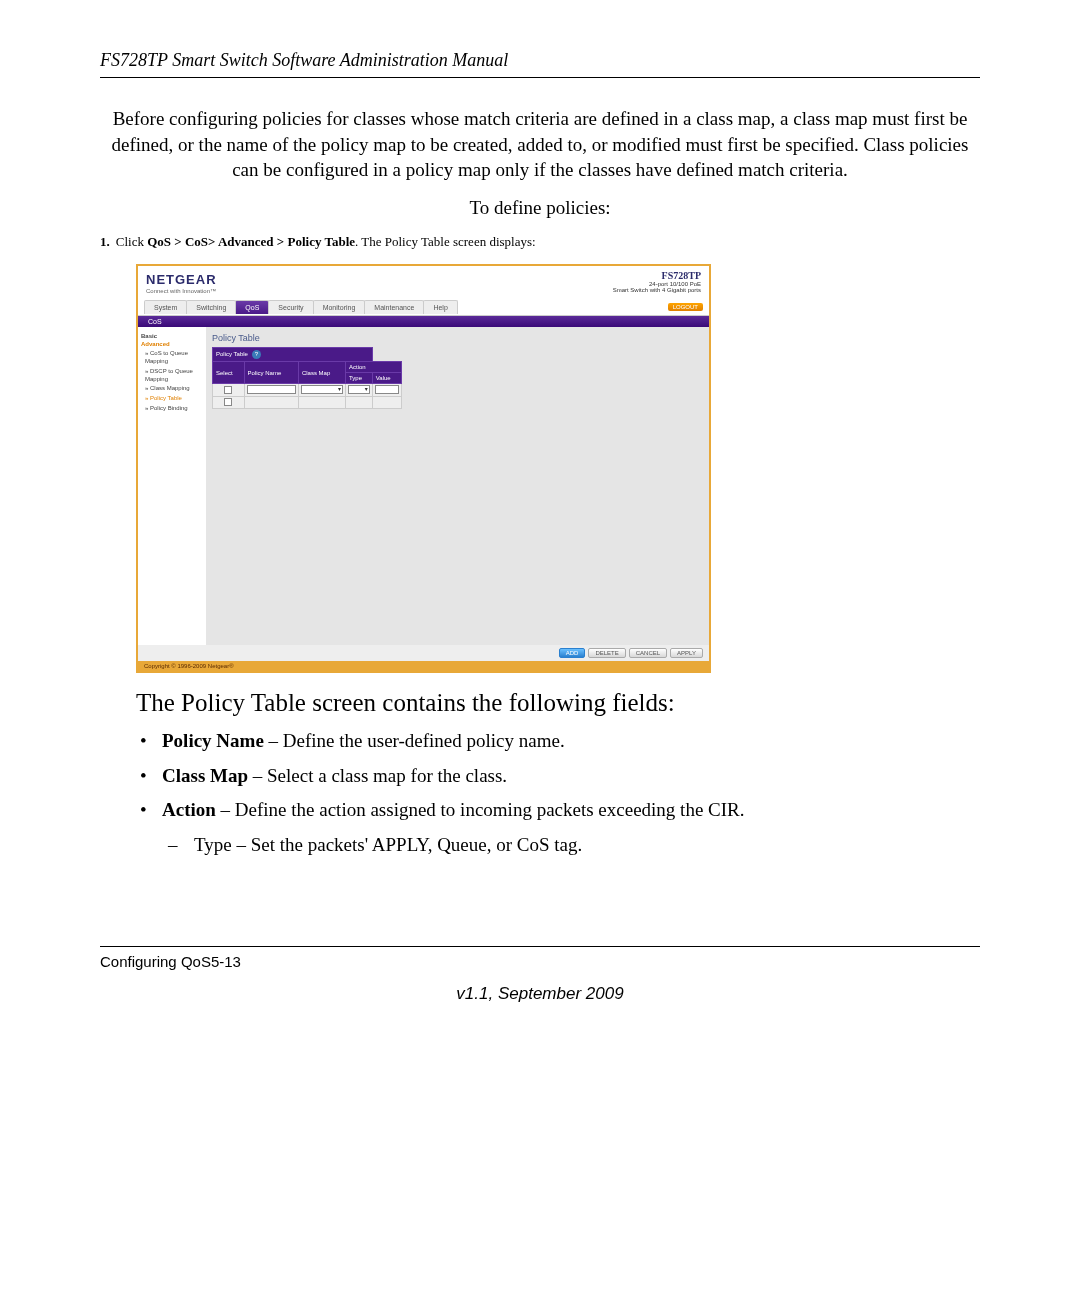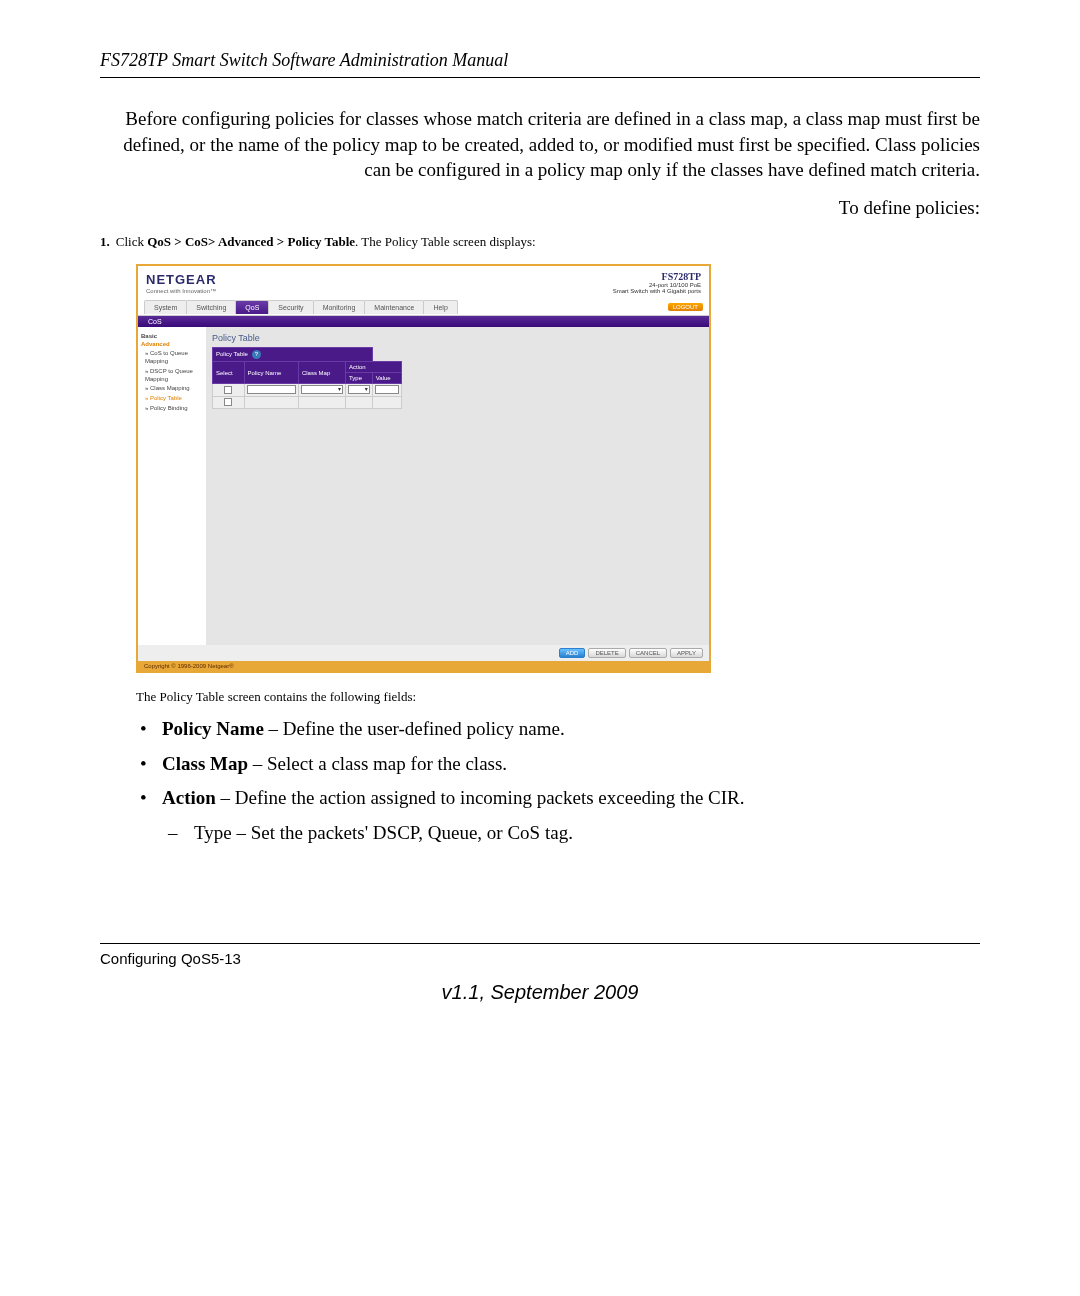--- a/index.html
+++ b/index.html
@@ -1,25 +1,25 @@
 <!DOCTYPE html>
 <html><head>
 <meta charset="utf-8">
 <style>
   * { box-sizing: border-box; }
   body { margin: 0; padding: 0; font-family: Georgia, 'Times New Roman', serif; background: #fff; }
   .page { width: 1080px; height: 1044px; margin: 0 auto; padding: 50px 100px 40px 100px; background: #fff; position: relative; }
   .header-title { font-style: italic; font-size: 18px; margin-bottom: 6px; }
   .header-rule { border-top: 1px solid #000; margin-bottom: 28px; }
-  .para { font-size: 19px; line-height: 1.35; margin-bottom: 12px; text-align: right; }
+  .para { font-size: 19px; line-height: 1.35; margin-bottom: 12px; text-align: center; }
   .step-line { font-size: 13px; line-height: 1.35; margin-bottom: 14px; }
   .step-num { font-weight: bold; margin-right: 6px; }
   .step-bold { font-weight: bold; }
   .figure-wrap { border: 2px solid #e8a838; width: 575px; margin: 0 0 16px 36px; font-family: Arial, sans-serif; }
-  .fig-topbar { background: #fff; padding: 4px 8px 4px 8px; display: flex; justify-content: space-between; align-items: flex-end; }
+  .fig-topbar { background: #fff; padding: 4px 8px 4px 8px; display: flex; justify-content: space-between; align-items: flex-start; }
   .fig-logo { color: #2b2b6b; font-weight: bold; font-size: 13px; letter-spacing: 1px; }
   .fig-logo-sub { font-size: 6px; color: #666; display: block; font-weight: normal; letter-spacing: 0; }
   .fig-model { text-align: right; font-size: 6px; color: #333; }
   .fig-model b { color: #2b2b6b; font-size: 10px; }
   .fig-nav { background: #fff; display: flex; align-items: center; padding: 0 6px; height: 18px; font-size: 7px; justify-content: space-between; border-bottom: 1px solid #ccc; }
   .fig-nav-tabs { display: flex; gap: 0; }
   .fig-nav-tab { padding: 3px 9px; color: #555; background: #eee; border: 1px solid #ccc; border-bottom: none; border-radius: 2px 2px 0 0; margin-right: -1px; }
   .fig-nav-tab.active { background: linear-gradient(#6a3aa8, #4a1a88); color: #fff; }
   .fig-logout { background: linear-gradient(#ffa500, #e08000); color: #fff; font-size: 6px; padding: 1px 5px; border-radius: 2px; }
   .fig-subnav { background: linear-gradient(#5a2a98, #3a0a78); color: #fff; font-size: 7px; padding: 2px 10px; }
@@ -38,31 +38,31 @@
   .fig-chk { width: 8px; height: 8px; background: #fff; border: 1px solid #888; display: inline-block; }
   .fig-sel { width: 100%; height: 9px; background: #fff; border: 1px solid #888; display: inline-block; position: relative; }
   .fig-sel::after { content: '▾'; position: absolute; right: 1px; top: -1px; font-size: 6px; color: #333; }
   .fig-inp { width: 100%; height: 9px; background: #fff; border: 1px solid #888; display: inline-block; }
   .fig-help { display:inline-block; width:9px; height:9px; background:#3a7ab8; color:#fff; border-radius:50%; font-size:6px; text-align:center; line-height:9px; margin-left: 4px;}
   .fig-footer { background: #eee; display: flex; justify-content: flex-end; padding: 3px 6px; gap: 3px; }
   .fig-btn { background: linear-gradient(#fff, #d8d8d8); border: 1px solid #aaa; border-radius: 2px; font-size: 6px; padding: 1px 6px; color: #555; }
   .fig-btn.primary { background: linear-gradient(#6ac0ff, #2a80cf); color: #fff; border-color: #2a80cf; }
   .fig-copyright { background: #e8a838; color: #5a2a00; font-size: 6px; padding: 2px 6px; }
   .figure-caption { font-family: Arial, sans-serif; font-weight: bold; font-size: 15px; margin: 0 0 22px 36px; }
-  .fields-para { font-size: 13px; margin: 0 0 10px 36px; }
+  .fields-para { font-size: 25px; margin: 0 0 10px 36px; }
   .bullet-list { list-style: none; padding: 0; margin: 0 0 0 36px; }
   .bullet-list > li { font-size: 19px; line-height: 1.5; margin-bottom: 6px; padding-left: 26px; position: relative; }
   .bullet-list > li::before { content: '•'; position: absolute; left: 4px; top: 0; font-size: 19px; }
   .sub-list { list-style: none; padding: 0; margin: 6px 0 0 0; }
   .sub-list > li { font-size: 19px; line-height: 1.5; padding-left: 32px; position: relative; }
   .sub-list > li::before { content: '–'; position: absolute; left: 6px; top: 0; }
   .footer { position: absolute; bottom: 40px; left: 100px; right: 100px; }
   .footer-rule { border-top: 1px solid #000; margin-bottom: 6px; }
   .footer-row { display: flex; justify-content: flex-start; font-family: Arial, sans-serif; font-size: 15px; }
-  .footer-version { text-align: center; font-family: Arial, sans-serif; font-style: italic; font-size: 20px; margin-top: 14px; }
+  .footer-version { text-align: center; font-family: Arial, sans-serif; font-style: italic; font-size: 17px; margin-top: 14px; }
   b { font-weight: bold; font-family: Liberation Serif, serif; }
 </style>
 </head>
 <body>
 
 <div class="page">
   <div class="header-title">FS728TP Smart Switch Software Administration Manual</div>
   <div class="header-rule"></div>
 
   <div class="para">Before configuring policies for classes whose match criteria are defined in a class map, a class map must first be defined, or the name of the policy map to be created, added to, or modified must first be specified. Class policies can be configured in a policy map only if the classes have defined match criteria.</div>
@@ -152,21 +152,21 @@
   </div>
 
 
   <div class="fields-para">The Policy Table screen contains the following fields:</div>
 
   <ul class="bullet-list">
     <li><b>Policy Name</b><span> – Define the user-defined policy name.</span></li>
     <li><b>Class Map</b><span> – Select a class map for the class.</span></li>
     <li><b>Action</b><span> – Define the action assigned to incoming packets exceeding the CIR.</span>
       <ul class="sub-list">
-        <li>Type – Set the packets' DSCP, Queue, or CoS tag.</li>
+        <li>Type – Set the packets' APPLY, Queue, or CoS tag.</li>
       </ul>
     </li>
   </ul>
 
   <div class="footer">
     <div class="footer-rule"></div>
     <div class="footer-row">
       <span>Configuring QoS</span>
       <span>5-13</span>
     </div>

